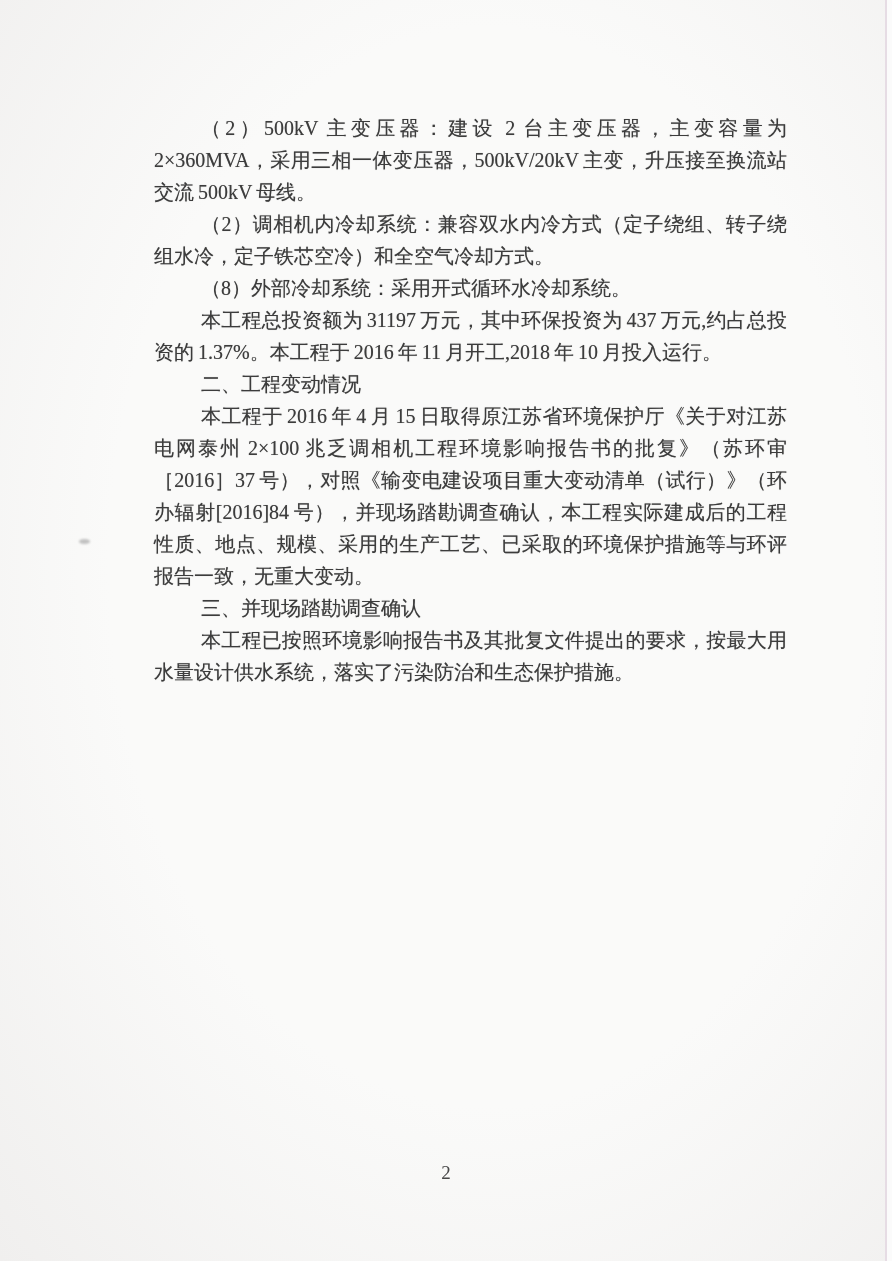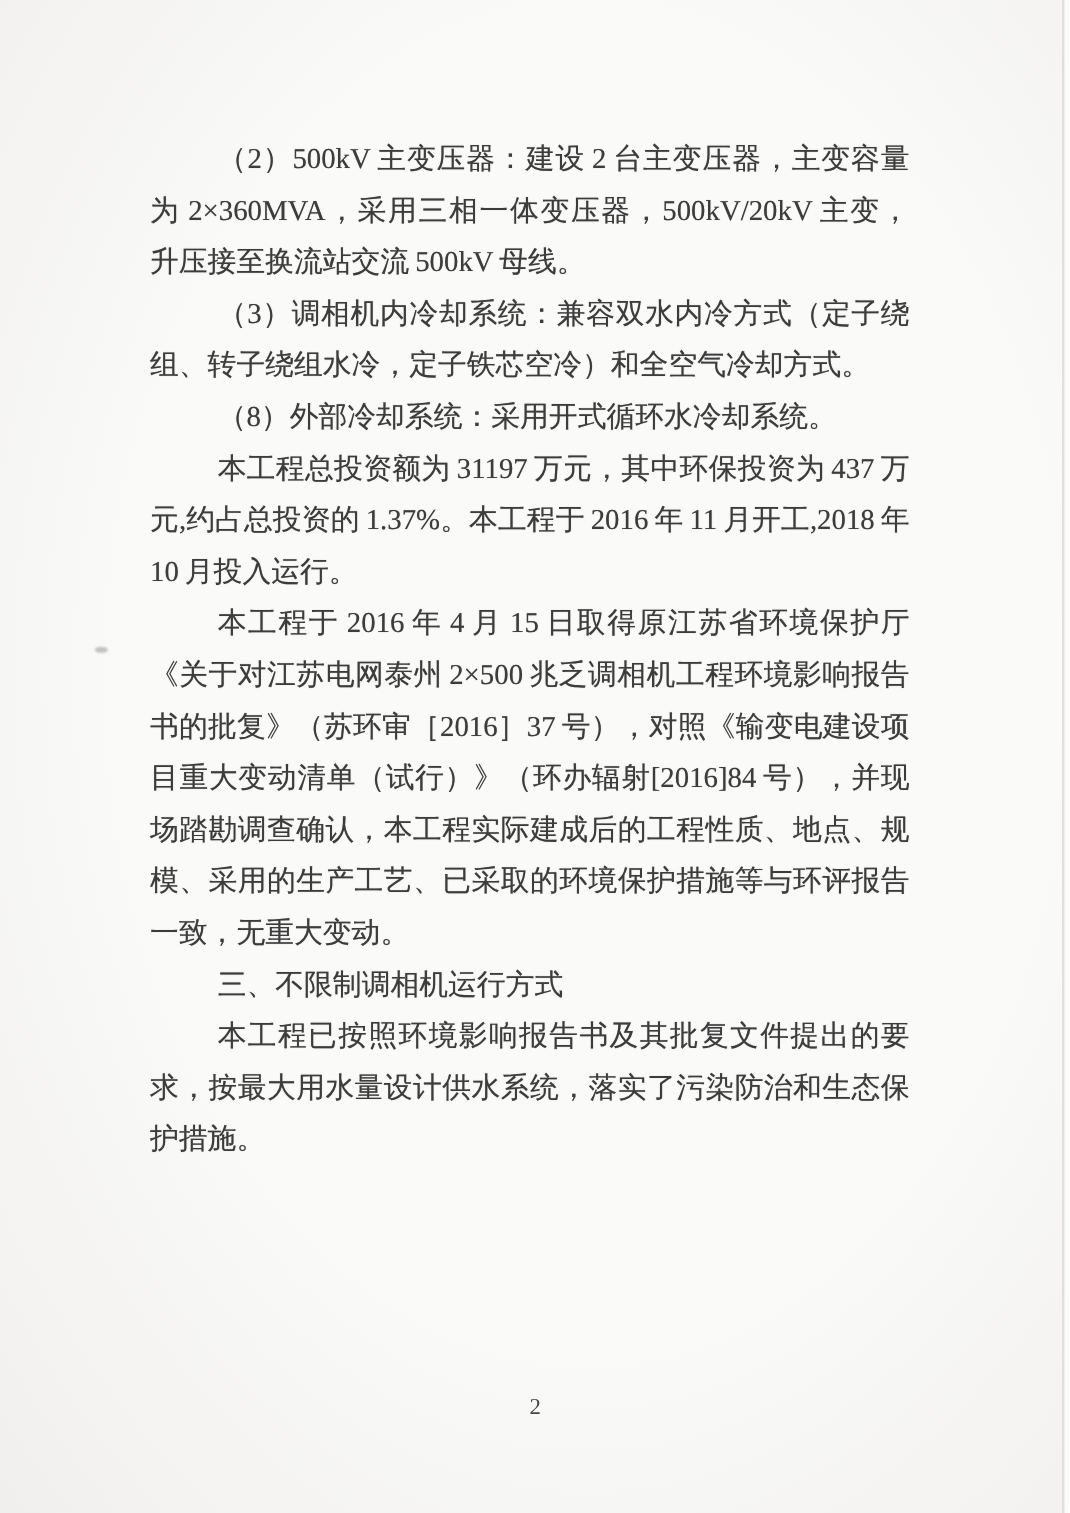--- a/index.html
+++ b/index.html
@@ -38,25 +38,25 @@
     left: 79px;
     top: 539px;
     width: 11px;
     height: 5px;
     border-radius: 50%;
     background: rgba(125,125,125,0.45);
     filter: blur(1px);
   }
   .content {
     position: absolute;
-    left: 125px;
+    left: 154px;
     top: 112px;
     width: 633px;
-    font-size: 24px;
-    line-height: 43px;
+    font-size: 20px;
+    line-height: 32px;
     color: #3c3c3c;
     text-align: justify;
     word-spacing: -1px;
     text-shadow: 0 0 0.7px rgba(60,60,60,0.55);
   }
   .content p {
     margin: 0;
     padding: 0;
     text-indent: 2.35em;
   }
@@ -75,23 +75,24 @@
 <body>
 
 <div class="page">
 
   <div class="scan-right-strip"></div>
   <div class="scan-edge-line"></div>
   <div class="scan-smudge"></div>
 
   <div class="content">
     <p>（2）500kV 主变压器：建设 2 台主变压器，主变容量为 2×360MVA，采用三相一体变压器，500kV/20kV 主变，升压接至换流站交流 500kV 母线。</p>
-    <p>（3）调相机内冷却系统：兼容双水内冷方式（定子绕组、转子绕组水冷，定子铁芯空冷）和全空气冷却方式。</p>
+    <p>（2）调相机内冷却系统：兼容双水内冷方式（定子绕组、转子绕组水冷，定子铁芯空冷）和全空气冷却方式。</p>
     <p>（8）外部冷却系统：采用开式循环水冷却系统。</p>
     <p>本工程总投资额为 31197 万元，其中环保投资为 437 万元,约占总投资的 1.37%。本工程于 2016 年 11 月开工,2018 年 10 月投入运行。</p>
-    <p>本工程于 2016 年 4 月 15 日取得原江苏省环境保护厅《关于对江苏电网泰州 2×500 兆乏调相机工程环境影响报告书的批复》（苏环审［2016］37 号），对照《输变电建设项目重大变动清单（试行）》（环办辐射[2016]84 号），并现场踏勘调查确认，本工程实际建成后的工程性质、地点、规模、采用的生产工艺、已采取的环境保护措施等与环评报告一致，无重大变动。</p>
-    <p>三、不限制调相机运行方式</p>
+    <p>二、工程变动情况</p>
+    <p>本工程于 2016 年 4 月 15 日取得原江苏省环境保护厅《关于对江苏电网泰州 2×100 兆乏调相机工程环境影响报告书的批复》（苏环审［2016］37 号），对照《输变电建设项目重大变动清单（试行）》（环办辐射[2016]84 号），并现场踏勘调查确认，本工程实际建成后的工程性质、地点、规模、采用的生产工艺、已采取的环境保护措施等与环评报告一致，无重大变动。</p>
+    <p>三、并现场踏勘调查确认</p>
     <p>本工程已按照环境影响报告书及其批复文件提出的要求，按最大用水量设计供水系统，落实了污染防治和生态保护措施。</p>
   </div>
 
   <div class="footer">2</div>
 
 </div>
 
 </body></html>

